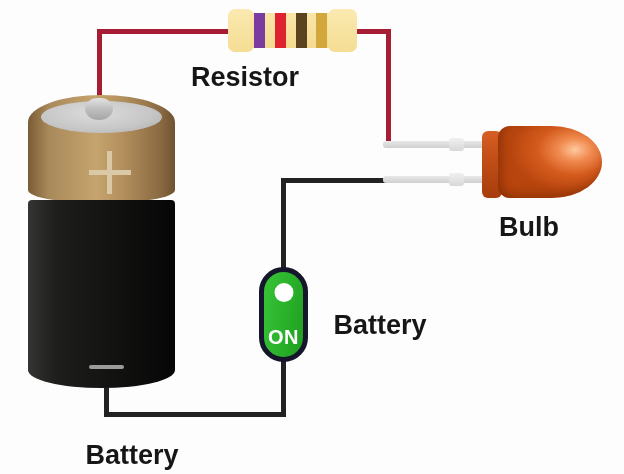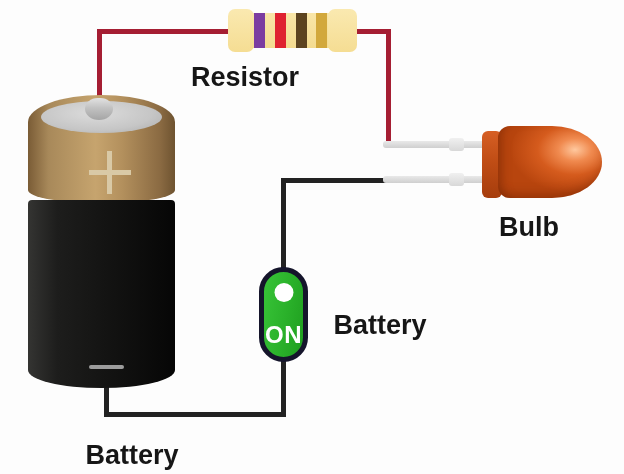--- a/index.html
+++ b/index.html
@@ -31,21 +31,21 @@
   
   .res-cap{position:absolute;top:9px;height:43px;border-radius:7px;background:linear-gradient(180deg,#fae9b0,#f5dd93);}
   .res-body{position:absolute;left:250px;top:13px;width:82px;height:35px;background:linear-gradient(180deg,#f9e6a8,#f4db90);}
   .res-band{position:absolute;top:13px;width:11px;height:35px;}
   
   .switch{position:absolute;left:259px;top:267px;width:49px;height:95px;box-sizing:border-box;
     border:5px solid #15152b;border-radius:26px;
     background:linear-gradient(100deg,#38c438 0%,#2ab12a 55%,#1f9e1f 100%);}
   .sw-dot{position:absolute;left:50%;top:11px;transform:translateX(-50%);width:19px;height:19px;border-radius:50%;background:#ffffff;}
   .sw-on{position:absolute;left:0;bottom:8px;width:100%;text-align:center;color:#ffffff;
-    font-weight:800;font-size:24px;letter-spacing:0.5px;}
+    font-weight:800;font-size:20px;letter-spacing:0.5px;}
   
   .led-flange{position:absolute;left:482px;top:131px;width:20px;height:67px;border-radius:6px;
     background:linear-gradient(180deg,#d65f24 0%,#c04d15 45%,#a63d0d 100%);}
   .led-dome{position:absolute;left:498px;top:126px;width:104px;height:72px;
     border-radius:12px 50px 50px 12px / 12px 36px 36px 12px;
     background:radial-gradient(ellipse 62% 60% at 74% 33%,#ffc89e 0%,#f08a4f 26%,#d55b1d 58%,#b8450e 100%);
     box-shadow:inset 10px 0 10px -6px rgba(120,40,5,.5), inset 0 -9px 12px -6px rgba(100,30,0,.45);}
   
   .lbl{position:absolute;display:flex;align-items:center;justify-content:center;
     font-weight:700;font-size:27px;color:#161616;width:160px;height:34px;}

